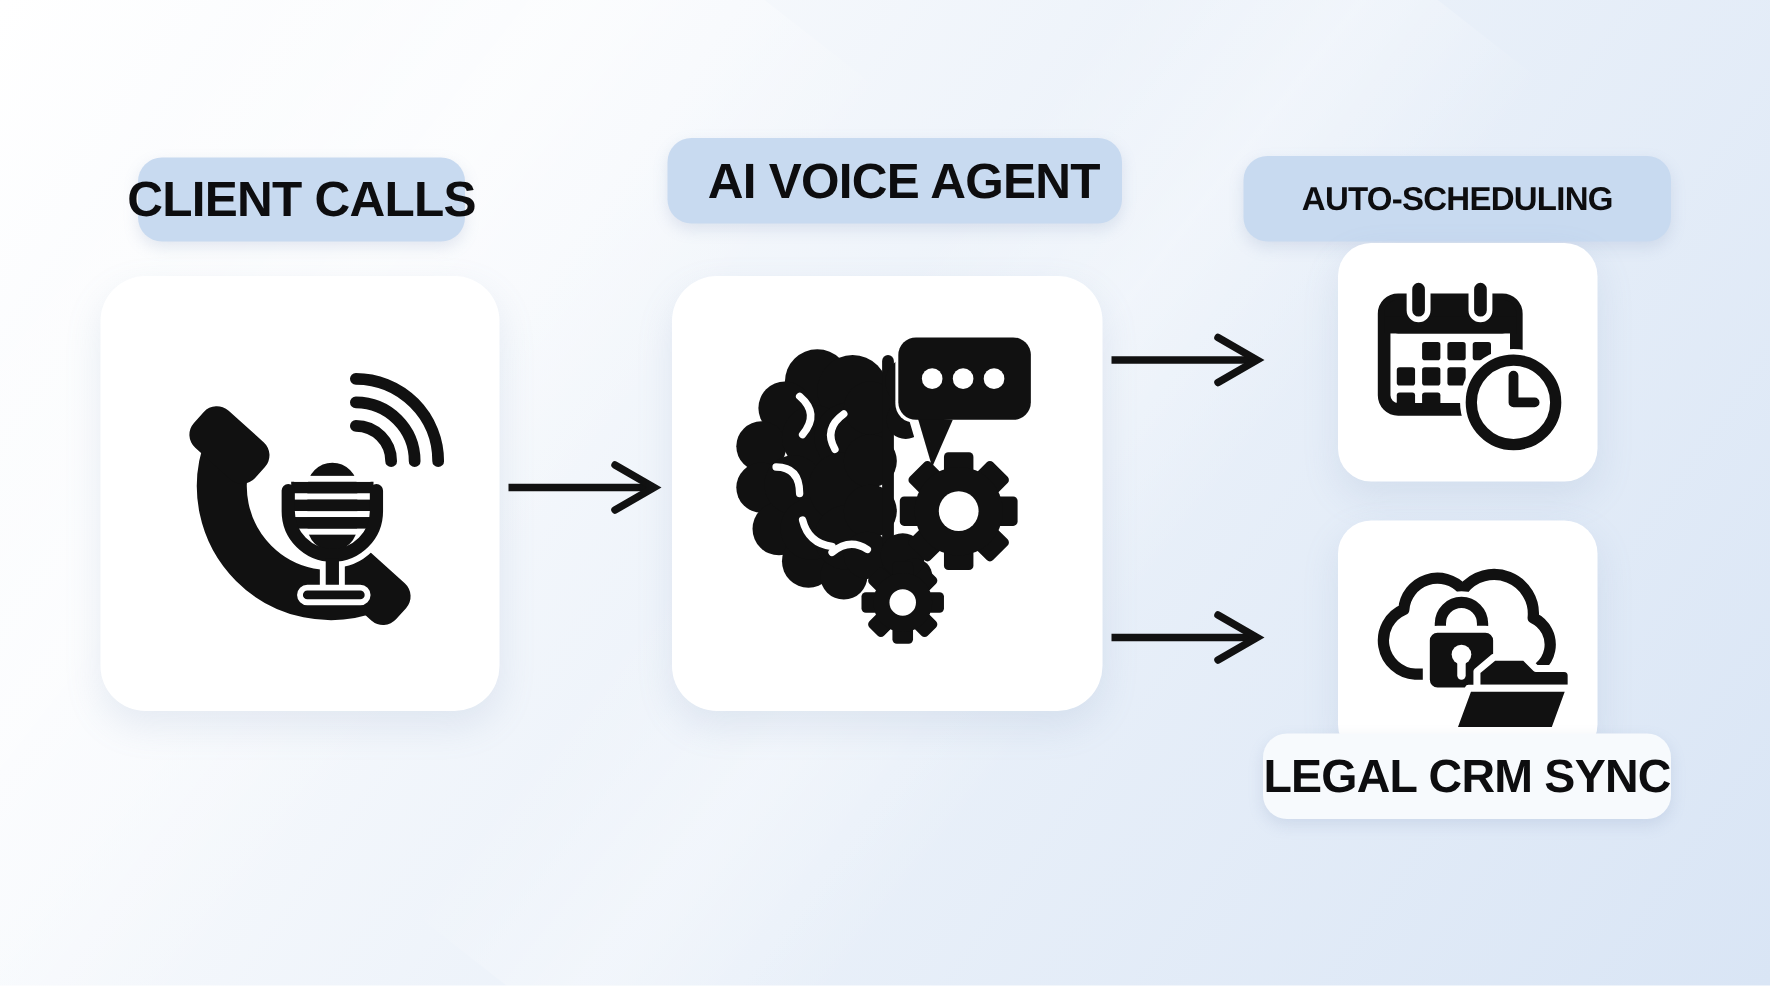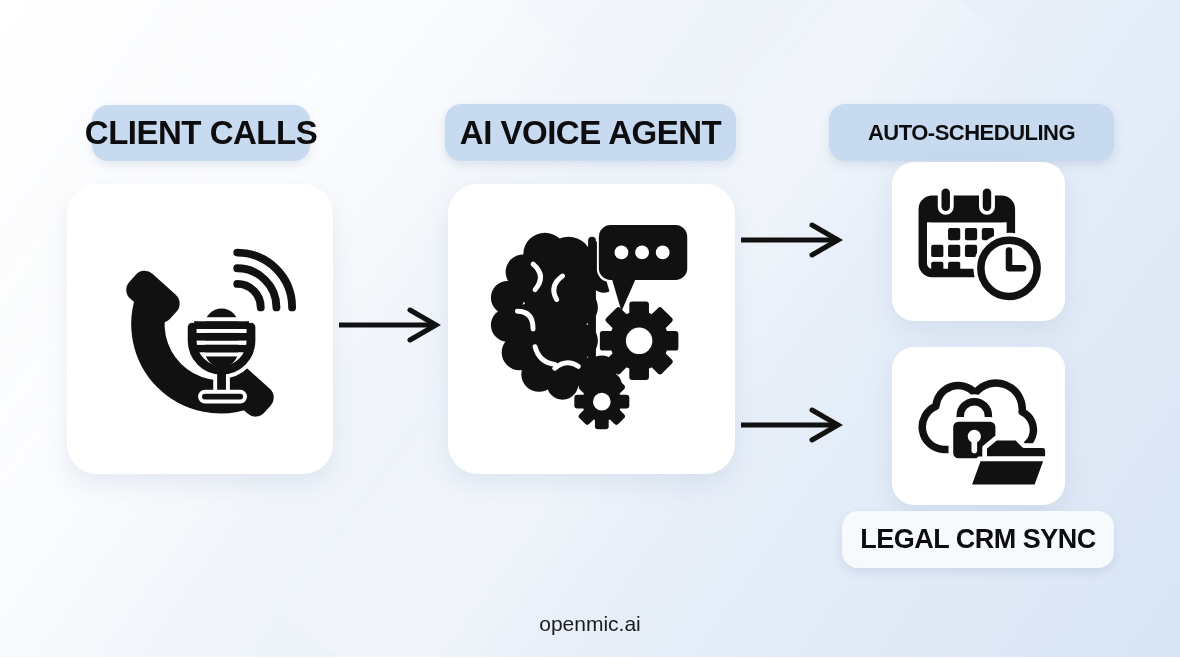--- a/index.html
+++ b/index.html
@@ -82,21 +82,21 @@
       <path class="stroke-ink" stroke-width="9" d="M122,144 v24"></path>
       <rect x="100" y="164" width="46" height="10" rx="5" fill="#111111" stroke="#ffffff" stroke-width="4"></rect>
     </svg>
   </div>
 
   <svg class="arrow" style="left:336px;top:303px;" width="106" height="44">
     <line x1="3" y1="22" x2="96" y2="22" stroke="#111111" stroke-width="5"></line>
     <polyline points="74,7 100,22 74,37" fill="none" stroke="#111111" stroke-width="5" stroke-linecap="round"></polyline>
   </svg>
 
-  <div class="pill blue" style="left:445px;top:104px;width:291px;height:57px;font-size:33px;">
+  <div class="pill blue" style="left:445px;top:92px;width:291px;height:57px;font-size:33px;padding-left:12px;">
     <span>AI VOICE AGENT</span>
   </div>
 
   <div class="card big" style="left:448px;top:184px;width:287px;height:290px;">
     <svg width="216" height="216" viewBox="0 0 220 220">
 
       <g class="ink">
         <circle cx="62" cy="34" r="22"></circle>
           <circle cx="40" cy="52" r="18"></circle>
           <circle cx="24" cy="78" r="17"></circle>
@@ -213,19 +213,18 @@
       <path class="stroke-ink" stroke-width="8" d="M60,70 v-6 a15,15 0 0 1 30,0 v6"></path>
       <rect x="50" y="68" width="50" height="44" rx="8" fill="#111111" stroke="#ffffff" stroke-width="5"></rect>
       <circle cx="75" cy="86" r="7" fill="#ffffff"></circle>
       <rect x="72" y="88" width="6" height="16" rx="3" fill="#ffffff"></rect>
 
       <path d="M86,98 l12,-10 h22 l8,8 h20 a5,5 0 0 1 5,5 v9 h-67 z" fill="#111111" stroke="#ffffff" stroke-width="5" stroke-linejoin="round"></path>
       <polygon points="80,110 152,110 141,140 69,140" fill="#111111" stroke="#ffffff" stroke-width="5" stroke-linejoin="round"></polygon>
     </svg>
   </div>
 
-  <div class="pill white" style="left:842px;top:511px;width:272px;height:57px;font-size:27px;">
+  <div class="pill white" style="left:842px;top:489px;width:272px;height:57px;font-size:31px;">
     <span>LEGAL CRM SYNC</span>
   </div>
 
-  <div class="footer-brand">openmic.ai</div>
 
 </div>
 
 </body></html>

